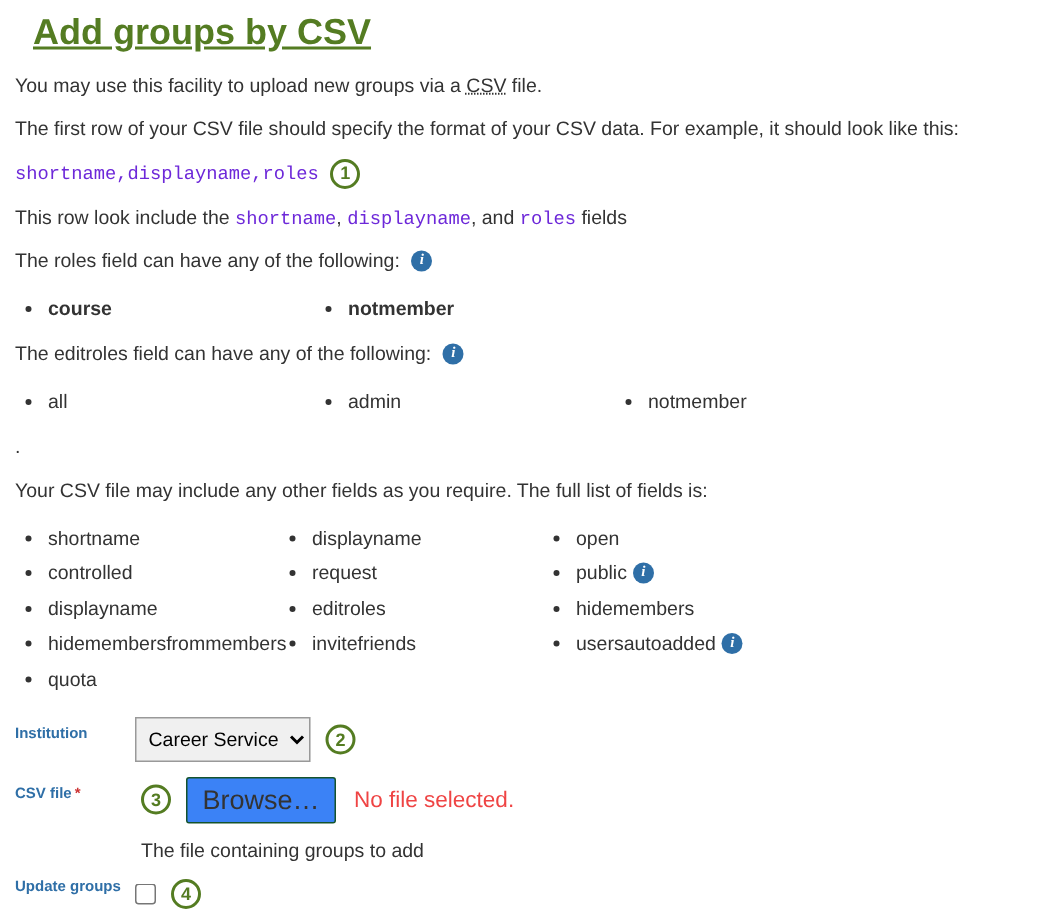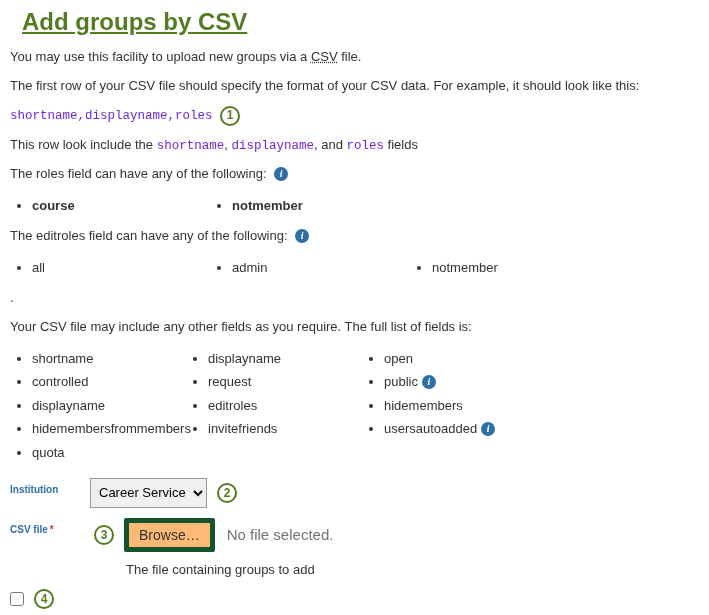--- a/index.html
+++ b/index.html
@@ -95,27 +95,27 @@
   select {
     font-size: 13px;
     padding: 2px 4px;
     border: 1px solid #999;
     background: #f0f0f0;
     height: 30px;
   }
   .browse-btn {
     display: inline-block;
     padding: 4px 10px;
-    border: 5px solid #14532d;
-    background: #fdba74;
-    font-size: 14px;
+    border: 1px solid #14532d;
+    background: #3b82f6;
+    font-size: 18px;
     color: #333;
     border-radius: 2px;
   }
-  .nofile { font-size: 15px; color: #737373; margin-left: 6px; }
+  .nofile { font-size: 15px; color: #ef4444; margin-left: 6px; }
   input[type=checkbox] {
     width: 14px; height: 14px;
     margin: 0;
   }
   .desc {
     color: #999;
     font-size: 12px;
     line-height: 1.3;
     margin-top: 8px;
   }
@@ -226,24 +226,25 @@
   <div class="form-row">
     <div class="label">
       <span>CSV file</span><span class="req">*</span>
     </div>
     <div class="field-wrap">
       <span class="callout">3</span>
       <span class="browse-btn">Browse…</span>
       <span class="nofile">No file selected.</span>
     </div>
   </div>
-  <div class="help-under" style="margin-left:116px;">The file containing groups to add</div>
+  <div class="help-under" style="margin-left:84px;">The file containing groups to add</div>
 </div>
 
 <div class="form-block">
   <div class="form-row">
+    <div class="label">Update groups</div>
     <div class="field-wrap" style="padding-top:6px;">
       <input type="checkbox" style="">
       <span class="callout">4</span>
     </div>
   </div>
   <div class="desc" style="margin-left:136px;">If your CSV file contains the group shortname of groups who are already in the Mahara system, their details will be overwritten with care.</div>
 </div>
 
 </body></html>

